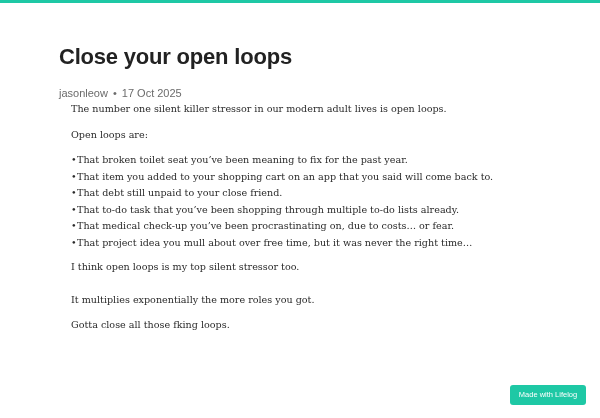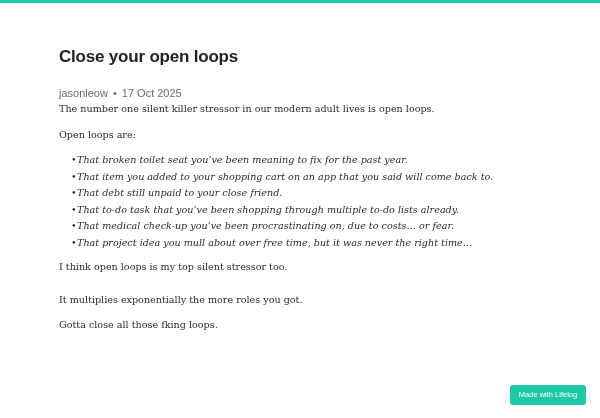--- a/index.html
+++ b/index.html
@@ -20,21 +20,21 @@
     }
     .article {
       position: absolute;
       left: 59px;
       top: 44px;
       width: 490px;
     }
     .title {
       font-family: "Liberation Sans", sans-serif;
       font-weight: bold;
-      font-size: 17px;
+      font-size: 22px;
       color: #222222;
       margin: 0;
       line-height: 26px;
       letter-spacing: -0.2px;
     }
     .meta {
       font-family: "Liberation Sans", sans-serif;
       font-size: 11px;
       color: #6b6b6b;
       margin-top: 17px;
@@ -44,32 +44,31 @@
       margin: 0 5px;
     }
     .body {
       font-family: "DejaVu Serif", serif;
       font-size: 9.6px;
       color: #2a2a2a;
       line-height: 16.5px;
       margin-top: 2px;
     }
     .body p {
-      margin: 0 0 9px 0;
+      margin: 0 0 9px 12px;
     }
     .body ul {
       margin: 0 0 9px 0;
       padding-left: 18px;
       list-style: none;
     }
     .body li {
       position: relative;
       line-height: 15px;
       margin-bottom: 1.6px;
-      font-style: italic;
     }
     .body li::before {
       content: "\2022";
       position: absolute;
       left: -6px;
     }
     .made-with {
       position: absolute;
       left: 510px;
       top: 385px;

